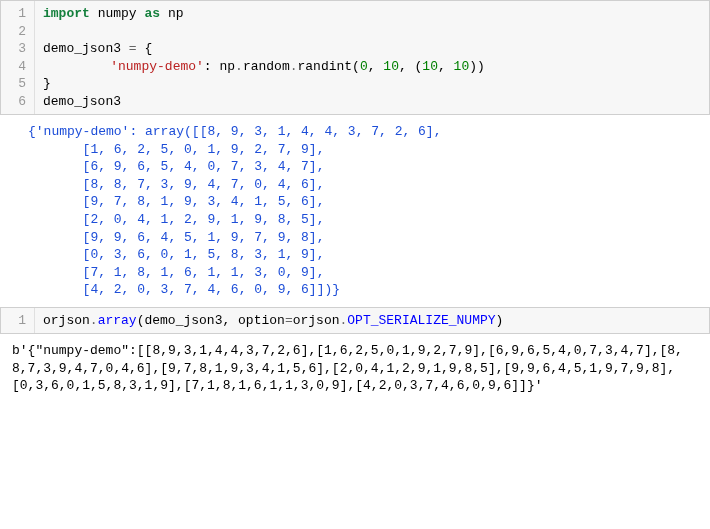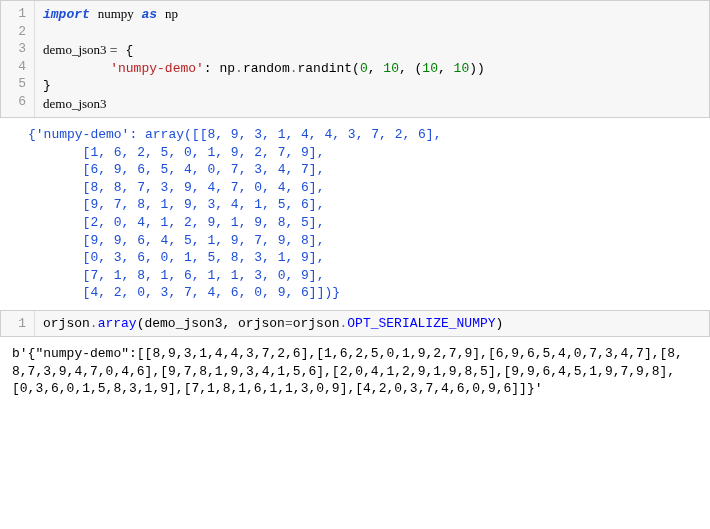--- a/index.html
+++ b/index.html
@@ -46,25 +46,25 @@
     color: #1d4ed8;
   }
   .output-wrap {
     padding: 8px 12px;
     font-family: Consolas, Monaco, 'Courier New', monospace;
     color: #000;
     white-space: pre-wrap;
     word-break: break-all;
   }
   
-  .kw { color: #1d4ed8; font-weight: bold; font-style: italic; }
+  .kw { color: #15803d; font-weight: bold; }
   .str { color: #BA2121; margin-left: 36px; }
   .num { color: #008000; }
   .op { color: #666666; }
-  .name { color: #000; font-family: Liberation Serif, serif; }
+  .name { color: #000; }
   .func { color: #0000FF; }
   .const { color: #0000FF; }
 </style>
 </head>
 <body>
 
 <div id="notebook-root">
     <div class="code-cell">
       <div class="gutter">
         <span class="ln">1</span>
@@ -83,16 +83,16 @@
        [9, 7, 8, 1, 9, 3, 4, 1, 5, 6],
        [2, 0, 4, 1, 2, 9, 1, 9, 8, 5],
        [9, 9, 6, 4, 5, 1, 9, 7, 9, 8],
        [0, 3, 6, 0, 1, 5, 8, 3, 1, 9],
        [7, 1, 8, 1, 6, 1, 1, 3, 0, 9],
        [4, 2, 0, 3, 7, 4, 6, 0, 9, 6]])}</div>
     <div class="code-cell">
       <div class="gutter">
         <span class="ln">1</span>
       </div>
-      <div class="code-body"><div><span>orjson</span><span class="op">.</span><span class="func">array</span><span>(demo_json3, orjson</span><span class="op">=</span><span>orjson</span><span class="op">.</span><span class="const">OPT_SERIALIZE_NUMPY</span><span>)</span></div></div>
+      <div class="code-body"><div><span>orjson</span><span class="op">.</span><span class="func">array</span><span>(demo_json3, option</span><span class="op">=</span><span>orjson</span><span class="op">.</span><span class="const">OPT_SERIALIZE_NUMPY</span><span>)</span></div></div>
     </div>
     <div class="output-wrap">b'{"numpy-demo":[[8,9,3,1,4,4,3,7,2,6],[1,6,2,5,0,1,9,2,7,9],[6,9,6,5,4,0,7,3,4,7],[8,8,7,3,9,4,7,0,4,6],[9,7,8,1,9,3,4,1,5,6],[2,0,4,1,2,9,1,9,8,5],[9,9,6,4,5,1,9,7,9,8],[0,3,6,0,1,5,8,3,1,9],[7,1,8,1,6,1,1,3,0,9],[4,2,0,3,7,4,6,0,9,6]]}'</div>
   </div>
 
 </body></html>

